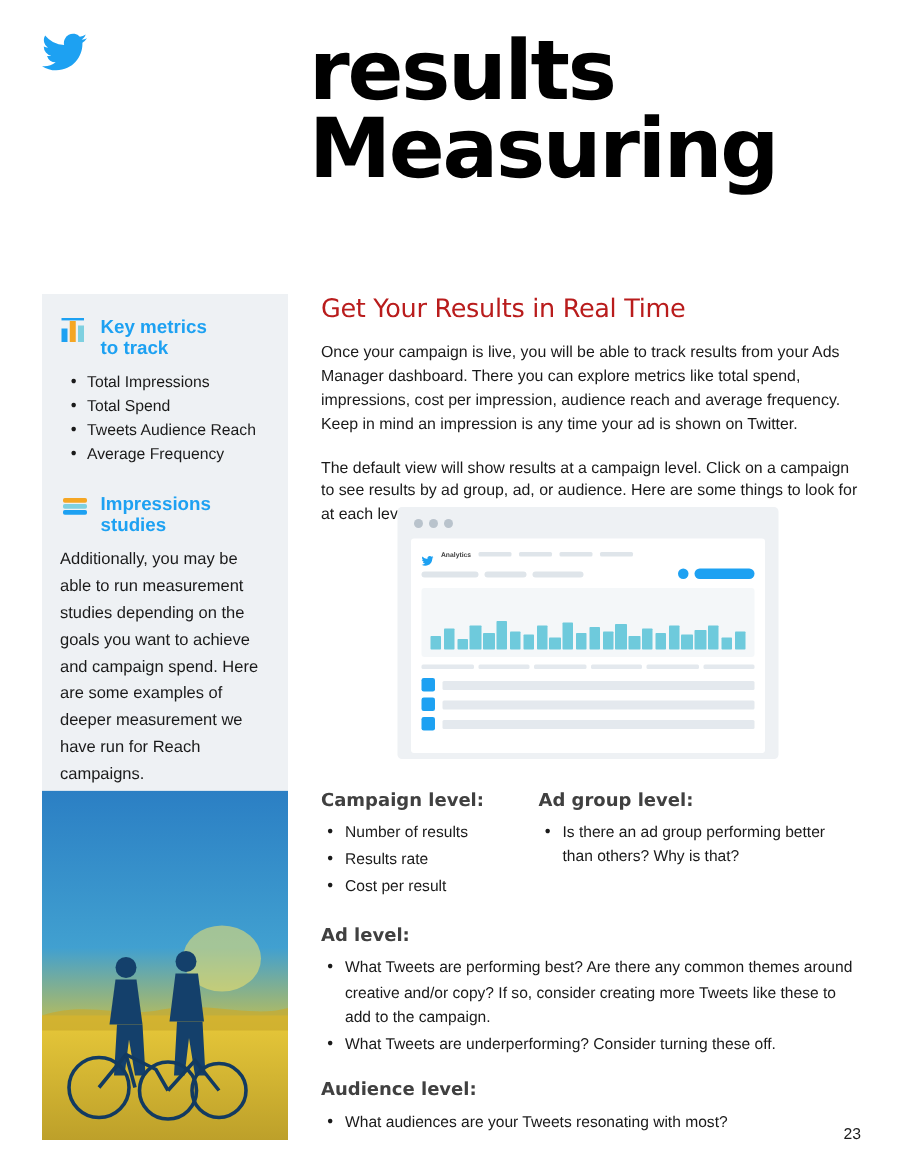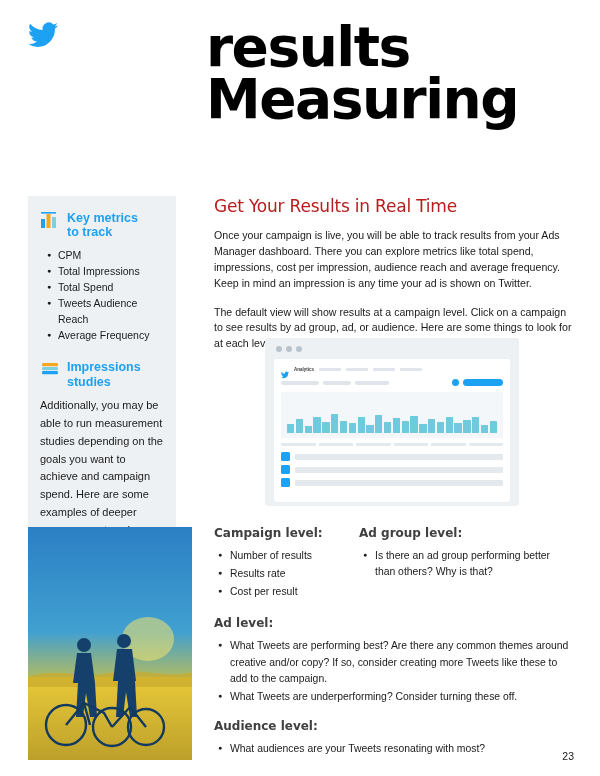--- a/index.html
+++ b/index.html
@@ -30,21 +30,21 @@
     font-size: 55px;
     line-height: 0.94;
     letter-spacing: -1.5px;
     color: #000000;
   }
 
   
   .left-col {
     position: absolute;
     left: 28px; top: 196px;
-    width: 148px;
+    width: 164px;
     background: #eef1f4;
     padding: 14px 12px 16px 12px;
   }
   .sb-head {
     display: flex;
     align-items: flex-start;
     gap: 7px;
     margin-bottom: 8px;
   }
   .sb-head-text {
@@ -216,21 +216,20 @@
         <rect x="1" y="2" width="15" height="1.6" fill="#1da1f2"></rect>
       </svg>
     </span>
     <span class="sb-head-text">
       <span>Key metrics</span><br>
       <span>to track</span>
     </span>
   </div>
 
   <ul class="bullets">
-    <li>CPM</li>
     <li>Total Impressions</li>
     <li>Total Spend</li>
     <li>Tweets Audience Reach</li>
     <li>Average Frequency</li>
   </ul>
 
   <div class="sb-gap"></div>
 
   <div class="sb-head">
     <span class="icon-box">

